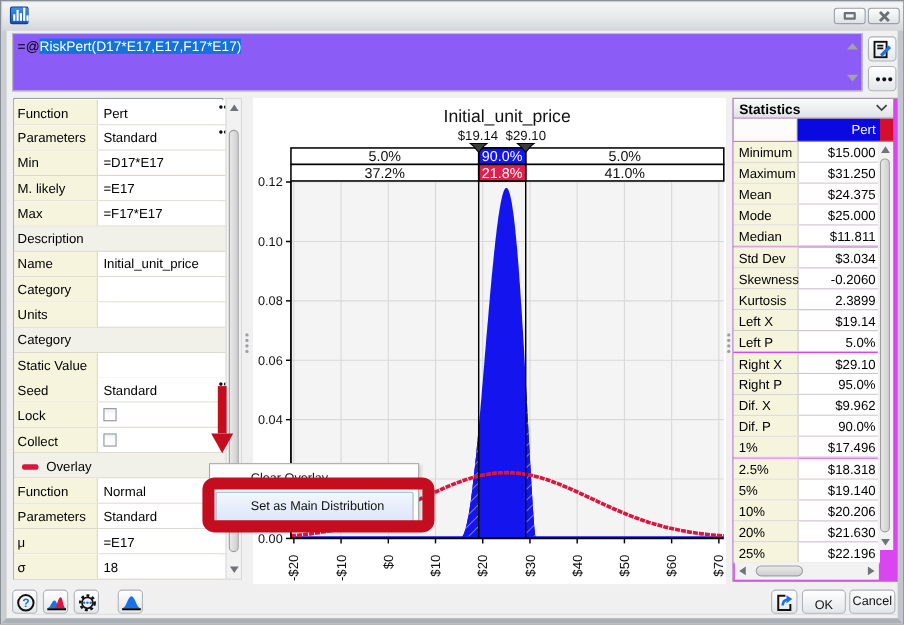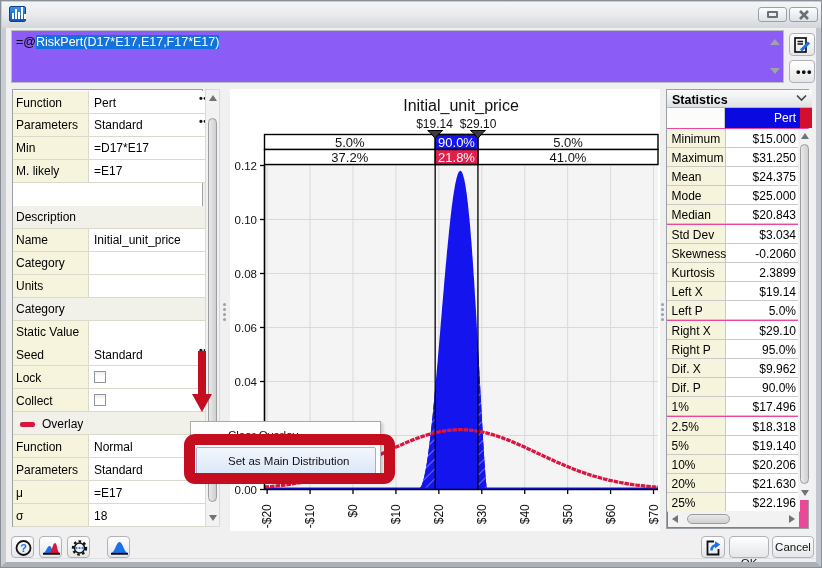--- a/index.html
+++ b/index.html
@@ -47,21 +47,21 @@
 #menu{position:absolute;left:189px;top:420px;width:191px;height:60px;background:#fdfdfd;border:1px solid #aaa;box-shadow:2px 2px 3px rgba(0,0,0,0.18);z-index:20}
 #mi1{position:absolute;left:37px;top:7px;font-size:11.5px;color:#111}
 #hi{position:absolute;left:5px;top:25px;width:180px;height:28px;background:linear-gradient(#f3f7fd,#dbe6f8);border:1px solid #9ab0d8;border-radius:2px}
 #mi2{position:absolute;left:31px;top:6.5px;font-size:11.5px;color:#111}
 #ring{position:absolute;left:183px;top:433px;width:211px;height:50px;border:11px solid #c40d1e;border-radius:11px;z-index:21}
 
 #arrow{position:absolute;z-index:22}
 #arrow .stem{position:absolute;left:8px;top:0;width:8px;height:43px;background:#c40d1e}
 #arrow .head{position:absolute;left:1.5px;top:43px;width:0;height:0;border-left:10.5px solid transparent;border-right:10.5px solid transparent;border-top:18px solid #c40d1e}
 
-#stats{position:absolute;left:665px;top:88px;width:143px;height:440px;background:#ec4899;border:1px solid #9aa0a6;z-index:4}
+#stats{position:absolute;left:665px;top:88px;width:157px;height:440px;background:#d946ef;border:1px solid #9aa0a6;z-index:4}
 #sthead{position:absolute;left:0;top:0;width:145px;height:18px;background:linear-gradient(#fafbfb,#dfe2e5);border-bottom:1px solid #b3b7bc}
 #sthead b{position:absolute;left:5px;top:2.5px;font-size:12.5px;color:#000}
 #stchev{position:absolute;right:5px;top:4px}
 #stcols{position:absolute;left:0;top:18px;width:145px;height:20px;border-bottom:1px solid #bbb}
 #stc1{position:absolute;left:0;top:0;width:58px;height:20px;background:#fcfcfa;border-right:1px solid #ccc}
 #stc2{position:absolute;left:58px;top:0;width:75px;height:20px;background:#0a0ae0}
 #stc2 span{position:absolute;right:4px;top:2.5px;font-size:12px;color:#fff}
 #stc3{position:absolute;left:133px;top:0;width:12px;height:20px;background:#d40e2e}
 .strow{position:absolute;left:0;width:133px;height:19.2px;border-bottom:1px solid #c9c9c9;background:#fff}
 .strow:before{content:"";position:absolute;left:0;top:0;width:58px;height:100%;background:#f6f4dd;border-right:1px solid #c9c9c9}
@@ -69,21 +69,21 @@
 .stval{position:absolute;right:4px;top:3px;font-size:12px;color:#000}
 #stsb{left:131px;top:38.5px;width:14px;height:371px;border:none;background:#f2f2f2}
 #sthsb{position:absolute;left:1px;top:421px;width:131px;height:16px;background:#f2f2f2}
 .hthumb{position:absolute;top:2.5px;left:19px;width:43px;height:10px;border:1px solid #9b9da1;border-radius:5px;background:linear-gradient(#e9e9e9,#cfcfcf)}
 .larr{position:absolute;left:4px;top:3.5px;width:0;height:0;border-top:4.5px solid transparent;border-bottom:4.5px solid transparent;border-right:6px solid #70747a}
 .rarr{position:absolute;right:4px;top:3.5px;width:0;height:0;border-top:4.5px solid transparent;border-bottom:4.5px solid transparent;border-left:6px solid #70747a}
 
 .bbtn{position:absolute;top:535px;height:22px;border:1px solid #b0b4ba;border-radius:4px;background:linear-gradient(#ffffff,#e4e6e9);z-index:6}
 #bb1{left:10px;width:23px} #bb2{left:38px;width:23px} #bb3{left:66px;width:23px} #bb4{left:106px;width:23px}
 #bexp{left:700px;width:24px}
-#bok{left:728px;width:40px;text-align:center;font-size:11.5px;color:#111;padding-top:20px}
+#bok{left:728px;width:40px;text-align:center;font-size:11.5px;color:#111;padding-top:8px}
 #bcancel{left:771px;width:42px;text-align:center;font-size:11.5px;color:#111;padding-top:4px}
 .bbtn svg{position:absolute;left:0;top:0}
 </style></head><body>
 <div id="win">
 <div id="tbar">
   <div id="tico">
         <i style="left:2px;height:6px"></i>
         <i style="left:5px;height:10px"></i>
         <i style="left:8px;height:7px"></i>
         <i style="left:11px;height:12px"></i>
@@ -123,20 +123,24 @@
         <span class="pgval">Standard</span>
         <span class="pgdots">•••</span>
       </div>
 <div class="pgrow" style="top:46.9px">
         <span class="pglab">Min</span>
         <span class="pgval">=D17*E17</span>
       </div>
 <div class="pgrow" style="top:69.8px">
         <span class="pglab">M. likely</span>
         <span class="pgval">=E17</span>
+      </div>
+<div class="pgrow" style="top:92.8px">
+        <span class="pglab">Max</span>
+        <span class="pgval">=F17*E17</span>
       </div>
 <div class="pgrow cat" style="top:115.8px">
         <span class="pglab" style="left:3px">Description</span>
       </div>
 <div class="pgrow" style="top:138.7px">
         <span class="pglab">Name</span>
         <span class="pgval">Initial_unit_price</span>
       </div>
 <div class="pgrow" style="top:161.6px">
         <span class="pglab">Category</span>
@@ -328,21 +332,21 @@
 <div class="strow" style="top:76.9px">
         <span class="stlab">Mean</span>
         <span class="stval">$24.375</span>
       </div>
 <div class="strow" style="top:96.1px">
         <span class="stlab">Mode</span>
         <span class="stval">$25.000</span>
       </div>
 <div class="strow" style="top:115.3px">
         <span class="stlab">Median</span>
-        <span class="stval">$20.843</span>
+        <span class="stval">$11.811</span>
       </div>
 <div class="strow" style="top:134.5px">
         <span class="stlab">Std Dev</span>
         <span class="stval">$3.034</span>
       </div>
 <div class="strow" style="top:153.7px">
         <span class="stlab">Skewness</span>
         <span class="stval">-0.2060</span>
       </div>
 <div class="strow" style="top:172.9px">

